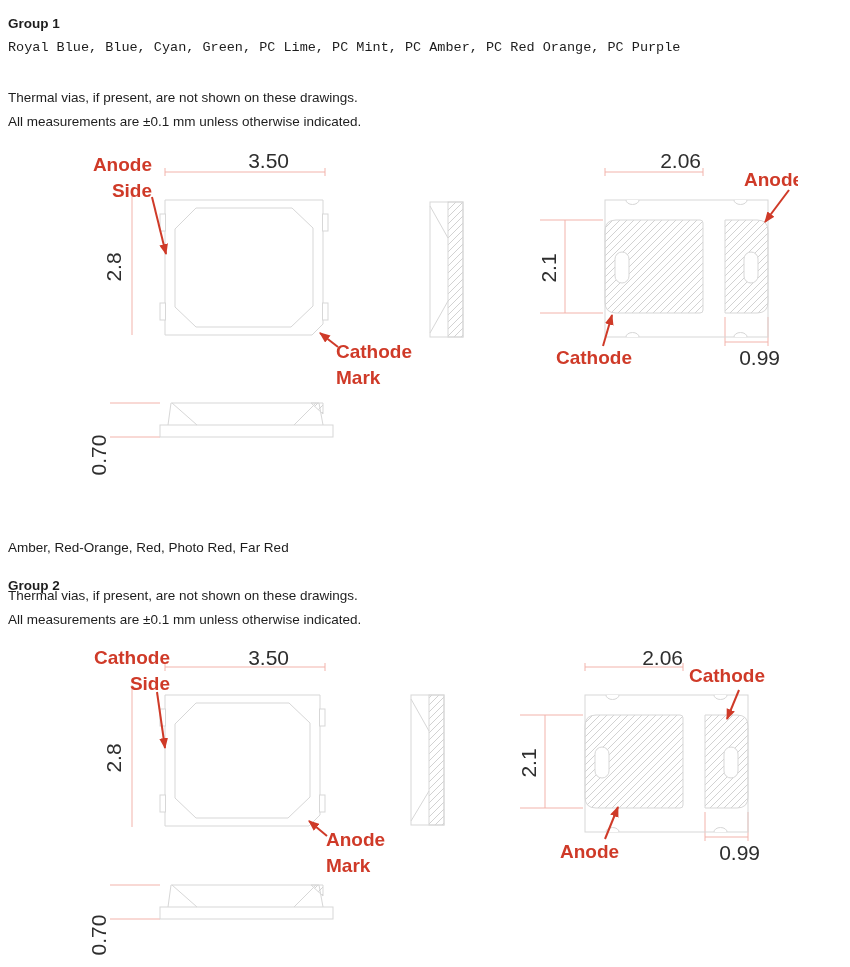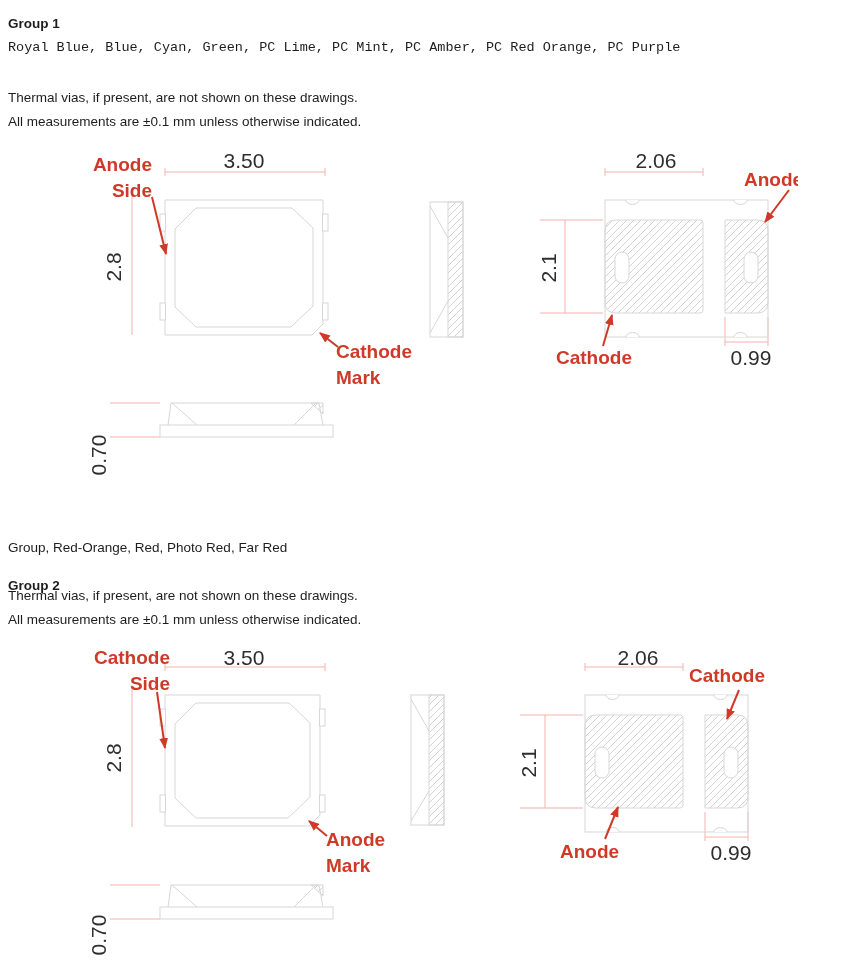--- a/index.html
+++ b/index.html
@@ -22,21 +22,21 @@
   .ol{stroke:var(--outline-gray);stroke-width:1;fill:none;}
   .olw{stroke:var(--outline-gray);stroke-width:1;fill:#fff;}
   .olx{stroke:var(--outline-gray);stroke-width:1;}
   .dim{stroke:var(--dim-pink);stroke-width:1;fill:none;}
   .red{stroke:var(--accent-red);stroke-width:2;fill:none;}
   .ahead{fill:var(--accent-red);}
   .hatline{stroke:#d2d2d2;stroke-width:1;}
 
   
   .hdim,.vdim{position:absolute;font-size:21px;color:var(--dim-ink);text-align:center;white-space:nowrap;}
-  .hdim{width:90px;}
+  .hdim{width:90px;text-align:right;}
   .vdim{width:60px;height:22px;transform:rotate(-90deg);}
 
   
   .red1,.red2{position:absolute;font-size:19px;font-weight:700;line-height:26px;color:var(--accent-red);white-space:nowrap;}
   .alr{text-align:right;}
 </style>
 </head>
 <body>
 
 <div id="page">
@@ -119,21 +119,21 @@
     <div class="red2" style="left:336px;top:339px;">
       <div>Cathode</div>
       <div>Mark</div>
     </div>
     <div class="red1" style="left:744px;top:167px;">Anode</div>
     <div class="red1" style="left:556px;top:345px;">Cathode</div>
   </div>
 
   <div>
     <div class="doc-text group-title" style="top:532px;margin-top:46px;">Group 2</div>
-    <div class="doc-text" style="top:540px;">Group, Red-Orange, Red, Photo Red, Far Red</div>
+    <div class="doc-text" style="top:540px;">Amber, Red-Orange, Red, Photo Red, Far Red</div>
     <div class="doc-text" style="top:588px;">Thermal vias, if present, are not shown on these drawings.</div>
     <div class="doc-text" style="top:612px;">All measurements are ±0.1 mm unless otherwise indicated.</div>
 
     <svg class="art" style="top:635px;" width="850" height="332" viewBox="0 0 850 332">
       <defs>
         <pattern id="hatch2" width="7" height="7" patternUnits="userSpaceOnUse">
           <path d="M-1,8 L8,-1" class="hatline"></path>
         </pattern>
         <marker id="ah2" viewBox="0 0 10 8" markerWidth="11" markerHeight="9" refX="9" refY="4" orient="auto" markerUnits="userSpaceOnUse">
           <path d="M0,0 L10,4 L0,8 Z" class="ahead"></path>

